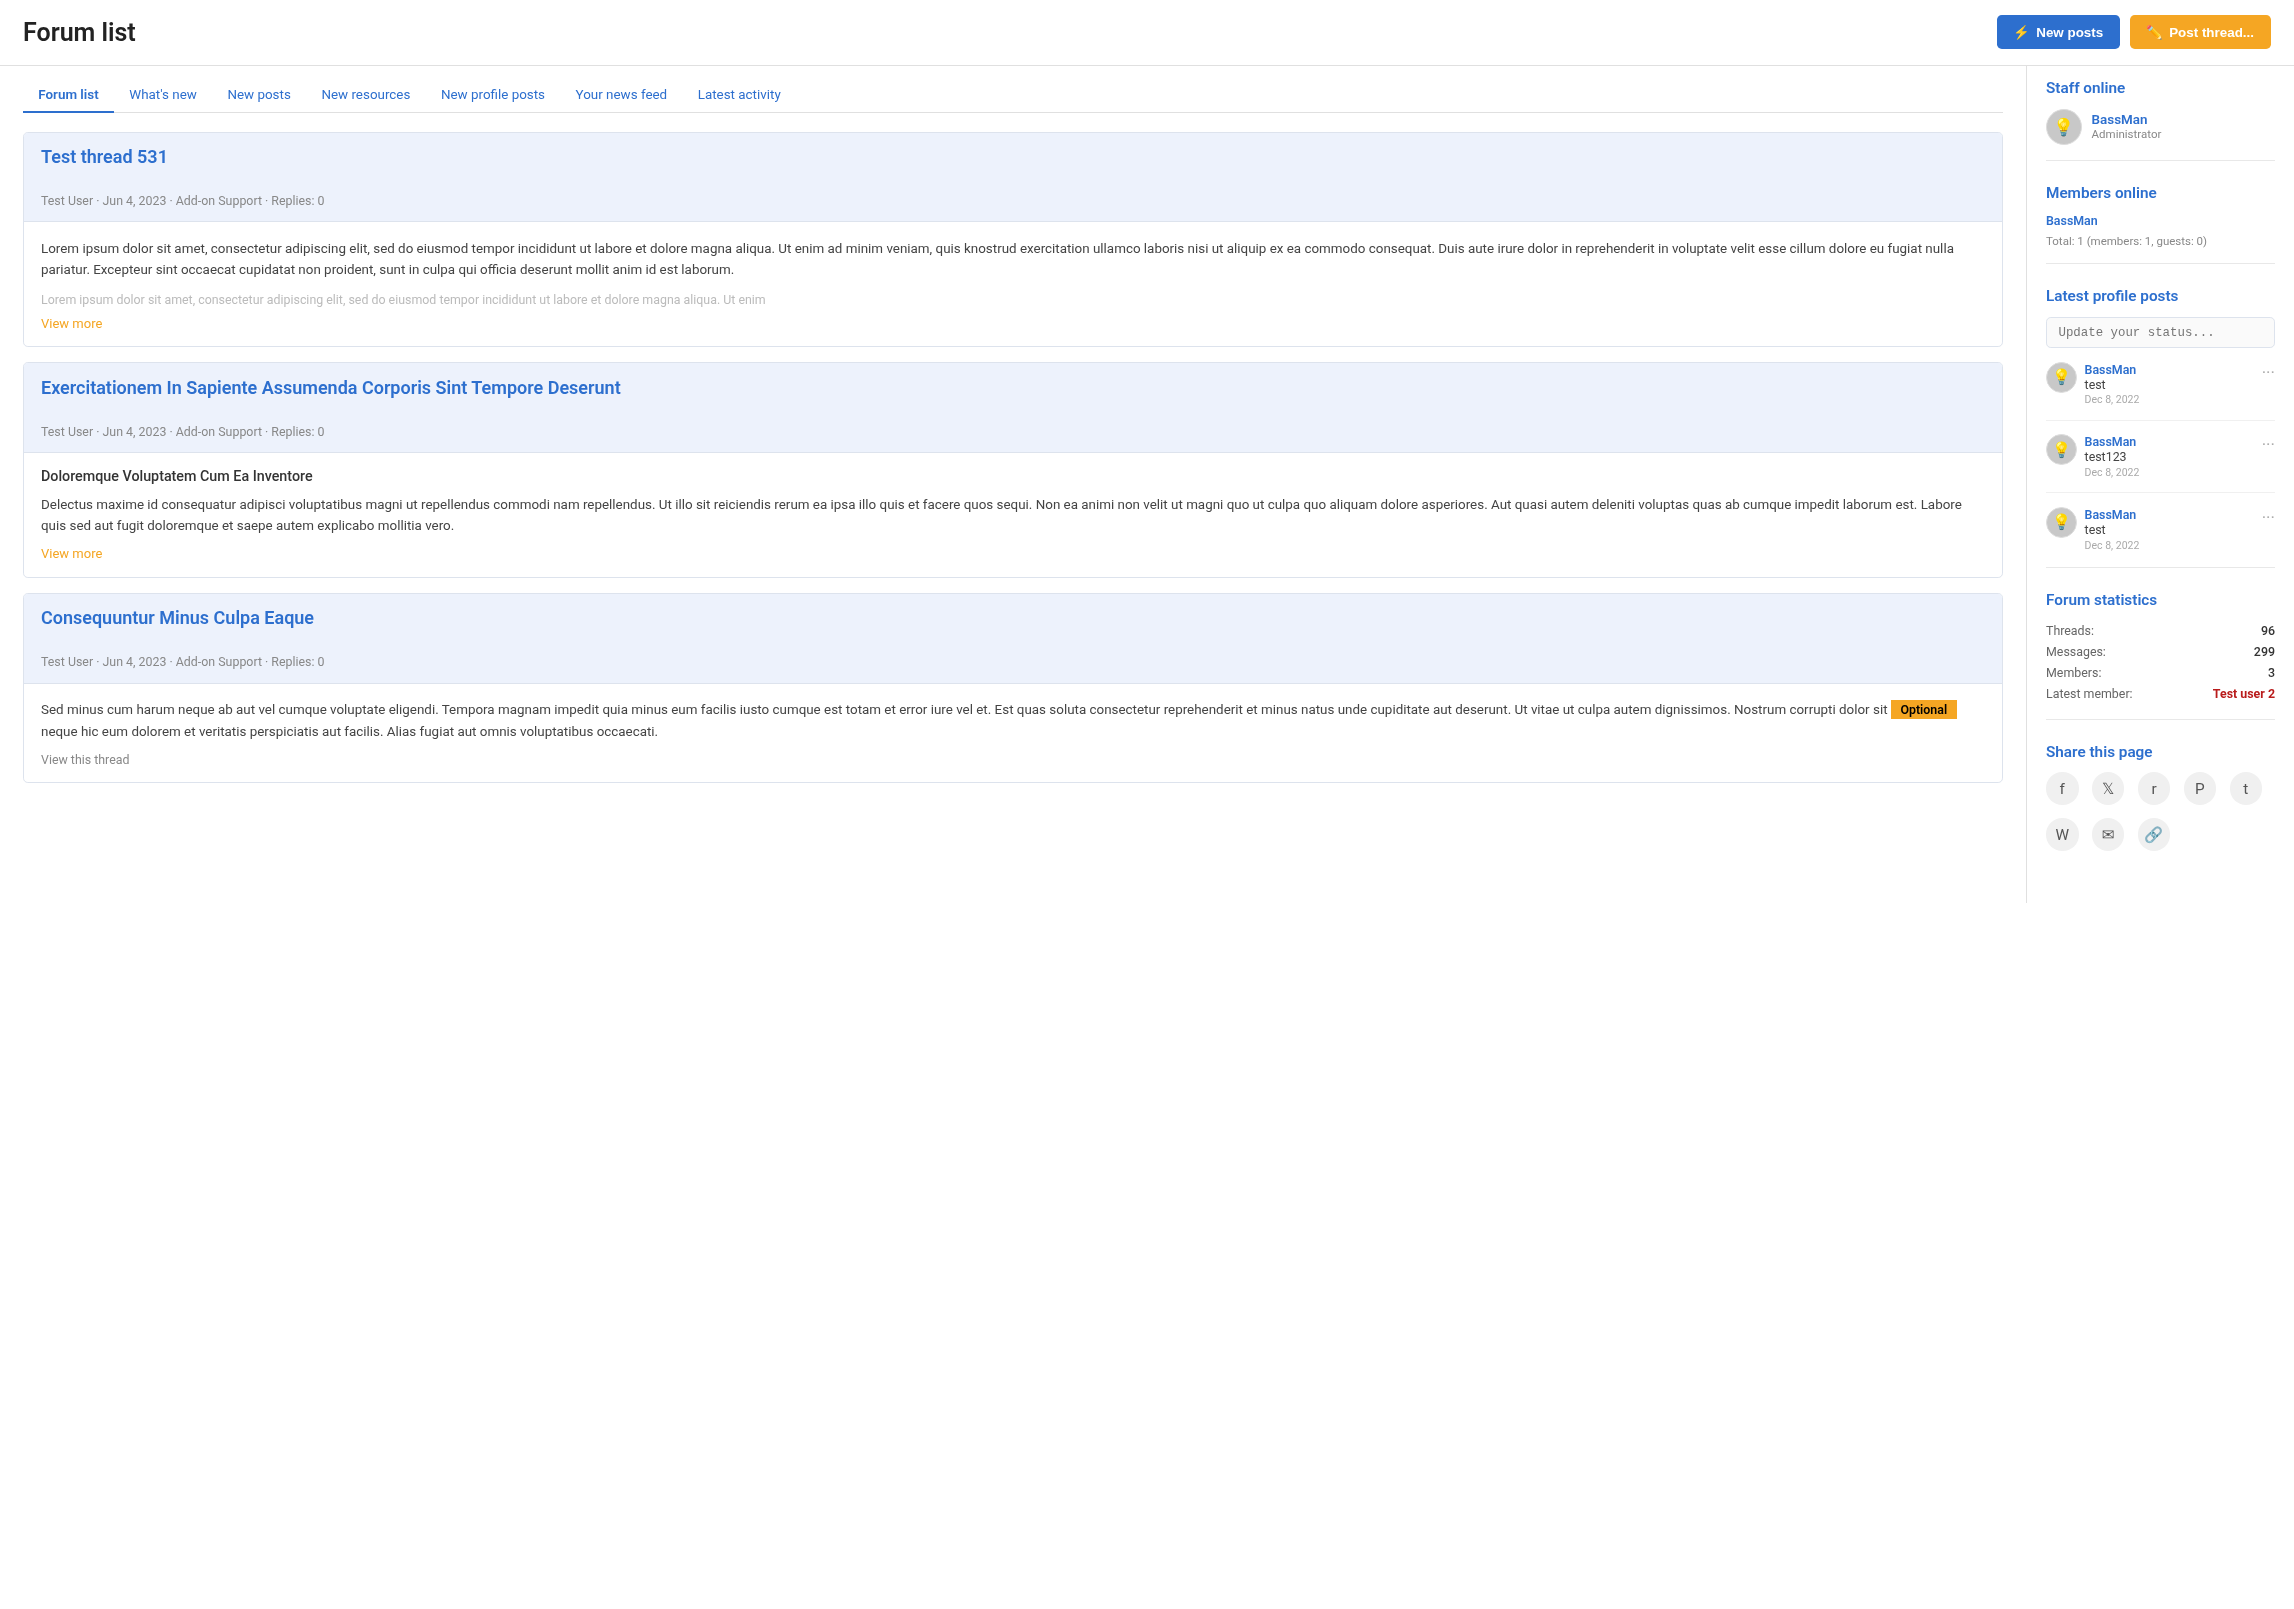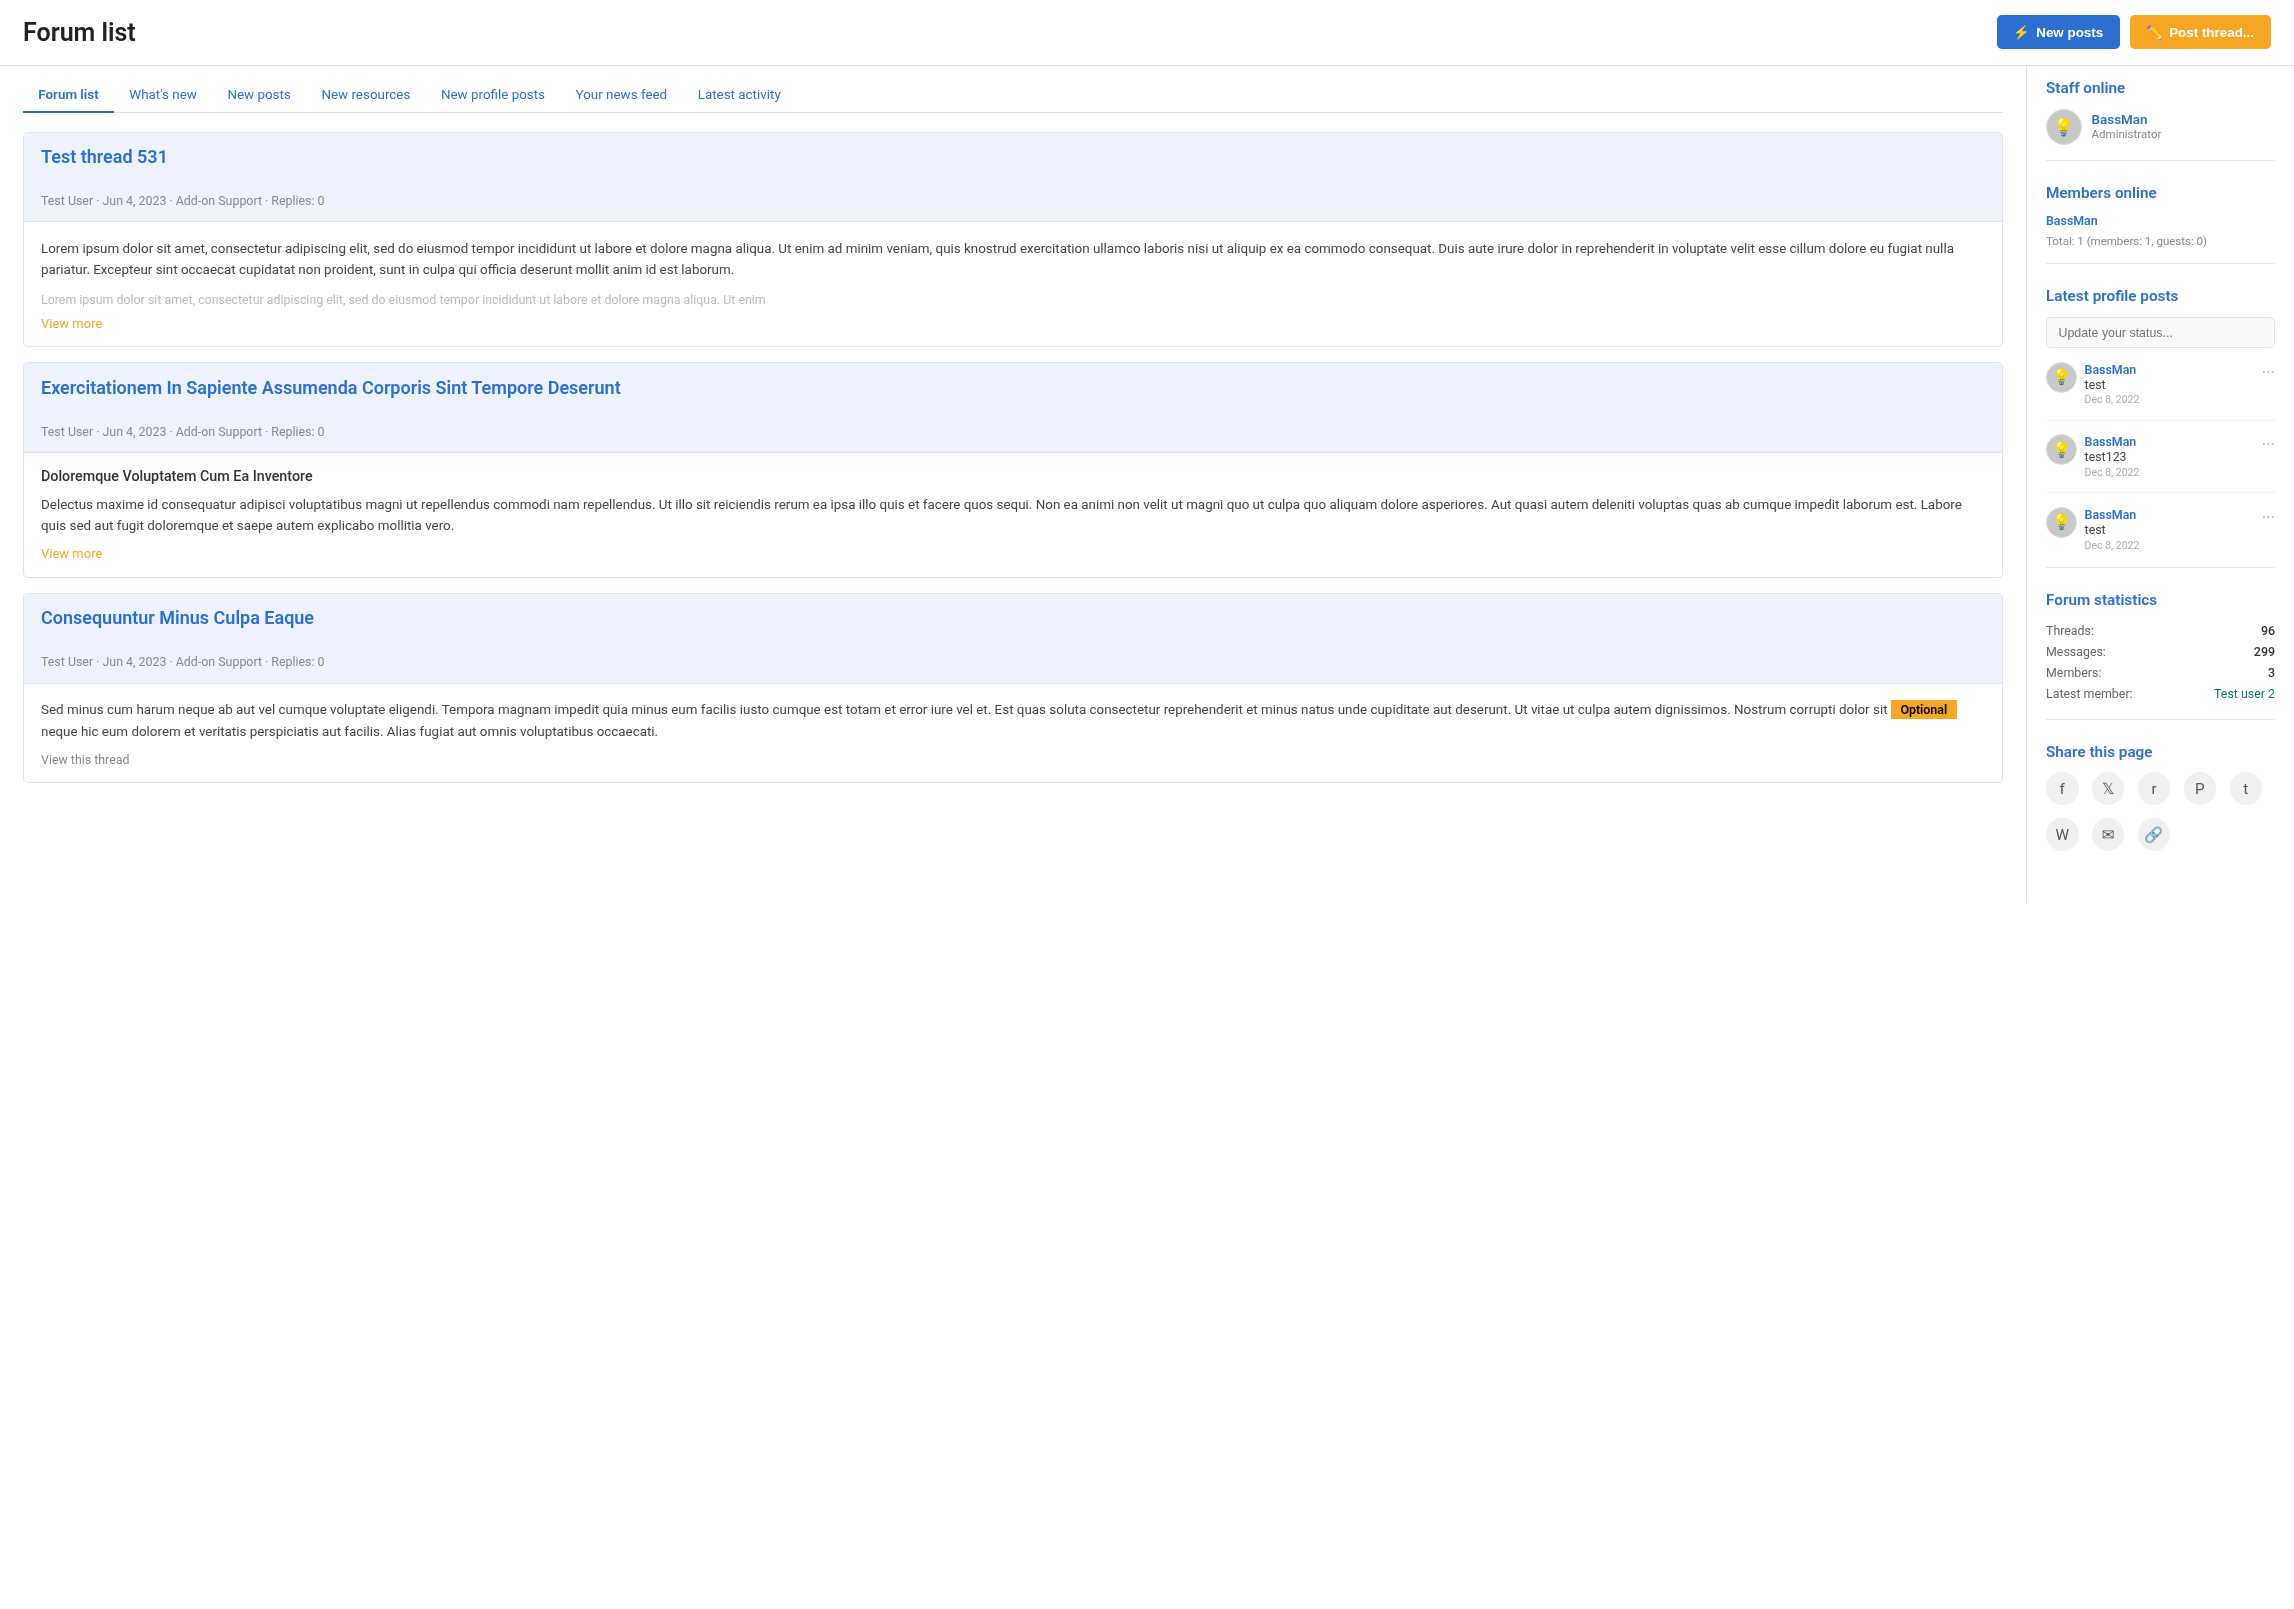--- a/index.html
+++ b/index.html
@@ -44,35 +44,35 @@
     .sidebar-section-title { color: #2d6fce; font-size: 15.3px; font-weight: 600; margin-bottom: 11.5px; }
 
     .staff-member { display: flex; align-items: center; gap: 9.6px; }
     .avatar-circle { width: 36px; height: 36px; border-radius: 50%; background: #c8c8c8; display: flex; align-items: center; justify-content: center; font-size: 17px; color: #888; flex-shrink: 0; border: 1.9px solid #ddd; }
     .staff-info .name { color: #2d6fce; font-weight: 600; font-size: 13.4px; cursor: pointer; }
     .staff-info .role { color: #888; font-size: 11.5px; }
 
     .members-online-name { color: #2d6fce; font-weight: 600; font-size: 12.4px; cursor: pointer; }
     .members-total { color: #888; font-size: 11.5px; margin-top: 5.7px; }
 
-    .status-input { width: 100%; border: 1px solid #dde3ed; border-radius: 4.8px; padding: 7.6px 11.5px; font-size: 12.4px; color: #aaa; background: #fafafa; margin-bottom: 13.4px; }
+    .status-input { width: 100%; border: 1px solid #dde3ed; border-radius: 4.8px; padding: 7.6px 11.5px; font-size: 12.4px; color: #aaa; background: #fafafa; margin-bottom: 13.4px; font-family: Liberation Mono, monospace; }
 
     .profile-post { display: flex; align-items: flex-start; gap: 7.6px; margin-bottom: 13.4px; padding-bottom: 13.4px; border-bottom: 1px solid #f0f0f0; }
     .profile-post:last-child { border-bottom: none; margin-bottom: 0; padding-bottom: 0; }
     .profile-post-avatar { width: 31px; height: 31px; border-radius: 50%; background: #c8c8c8; display: flex; align-items: center; justify-content: center; font-size: 15.3px; color: #888; flex-shrink: 0; border: 1.9px solid #ddd; }
     .profile-post-content { flex: 1; }
     .profile-post-name { color: #2d6fce; font-weight: 600; font-size: 12.4px; cursor: pointer; }
     .profile-post-text { color: #444; font-size: 12.4px; }
     .profile-post-date { color: #aaa; font-size: 10.5px; margin-top: 1.9px; }
     .profile-post-dots { color: #aaa; font-size: 17px; cursor: pointer; margin-left: auto; padding-left: 7.6px; }
 
     .stat-row { display: flex; justify-content: space-between; align-items: center; padding: 2.9px 0; font-size: 12.4px; gap: 48px; }
     .stat-label { color: #666; }
     .stat-value { color: #333; font-weight: 500; }
-    .stat-link { color: #0f766e; font-weight: 400; cursor: pointer; }
+    .stat-link { color: #b91c1c; font-weight: 700; cursor: pointer; }
 
     .share-section .share-icons { display: flex; gap: 13.4px; flex-wrap: wrap; margin-top: 9.6px; }
     .share-icon { width: 32.5px; height: 32.5px; border-radius: 50%; background: #f0f0f0; display: flex; align-items: center; justify-content: center; cursor: pointer; font-size: 15.3px; color: #555; }
   </style>
 </head>
 <body>
 
 <div class="page-wrapper">
 
   <div class="top-bar">

